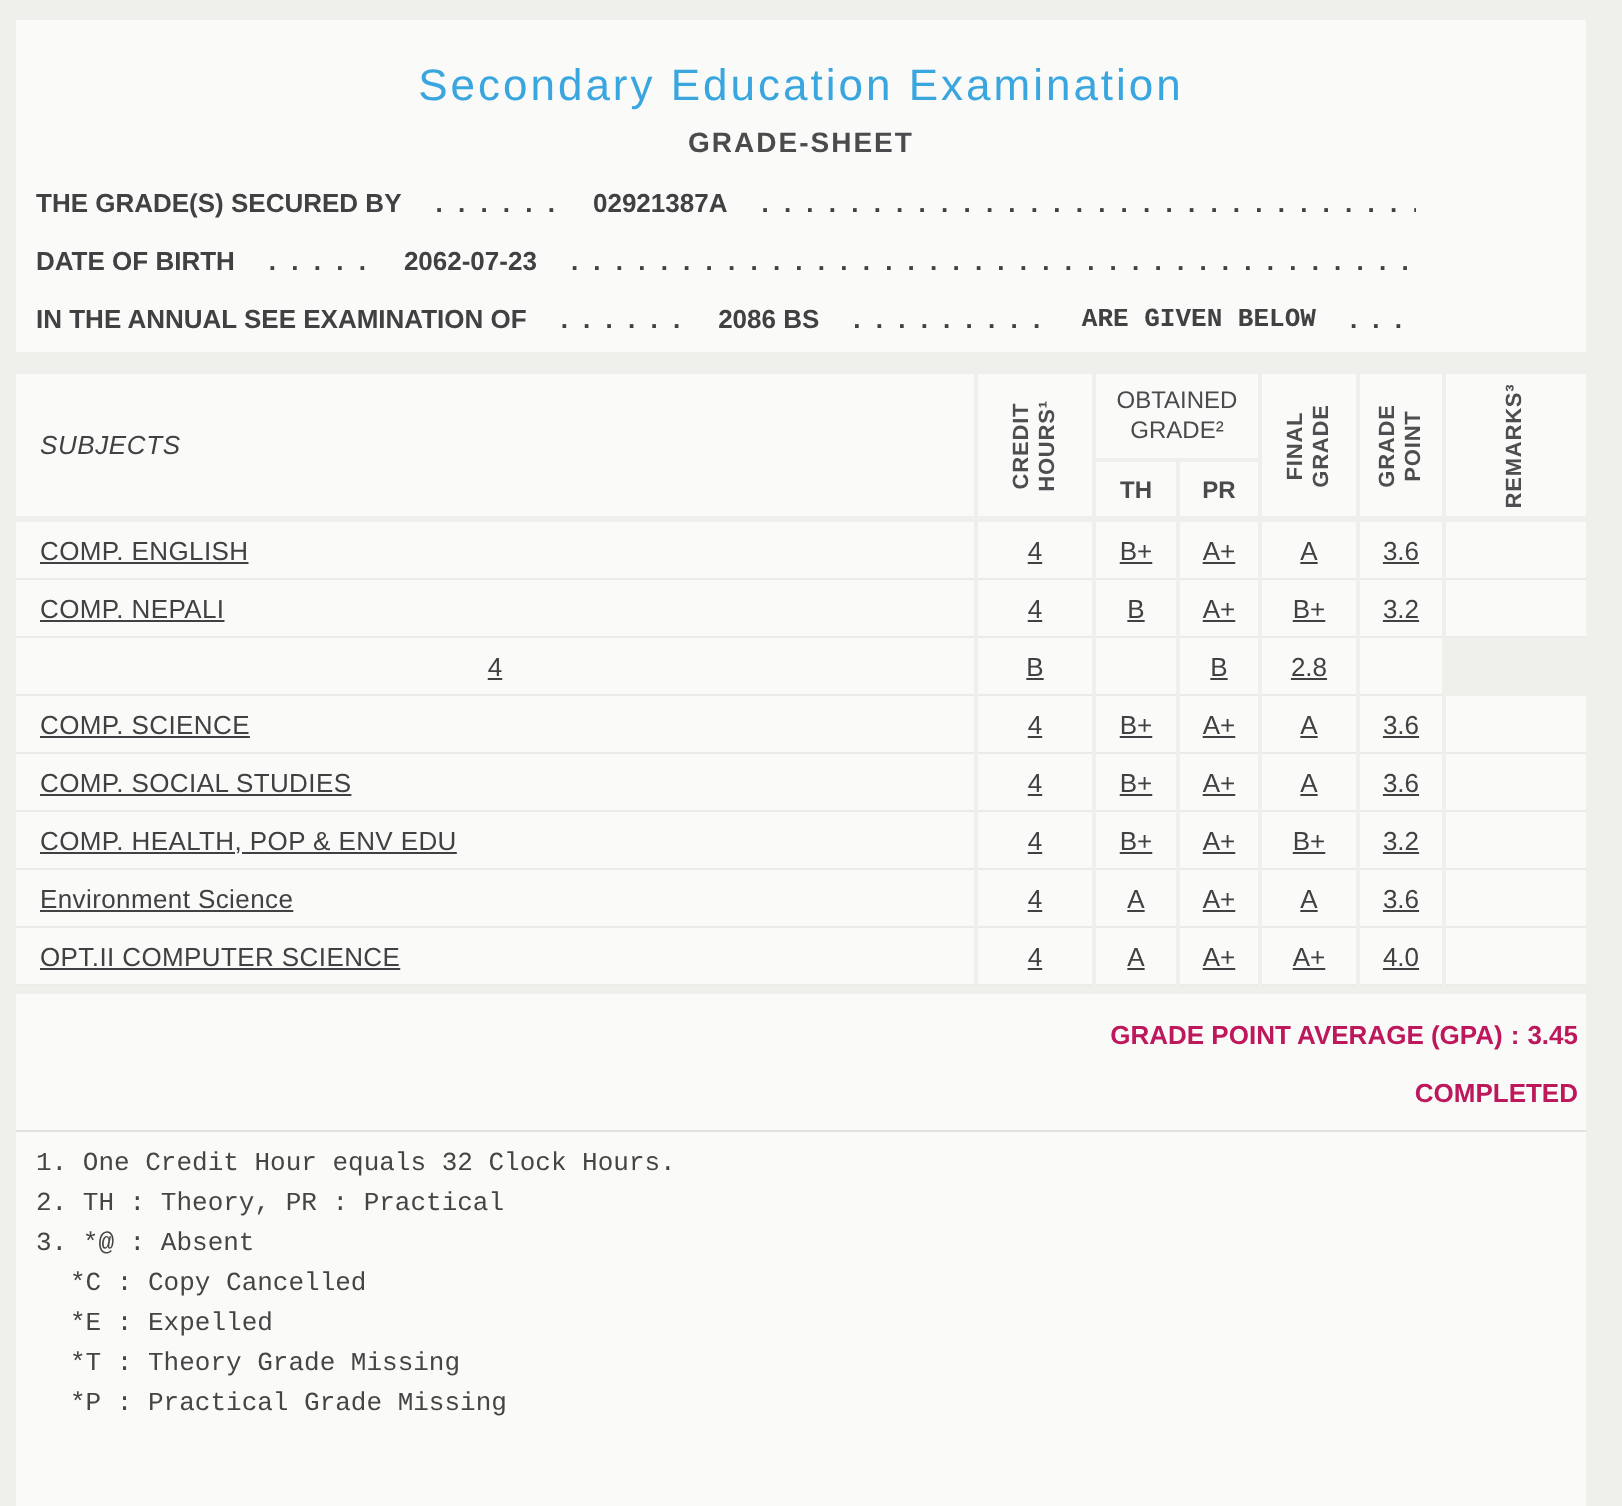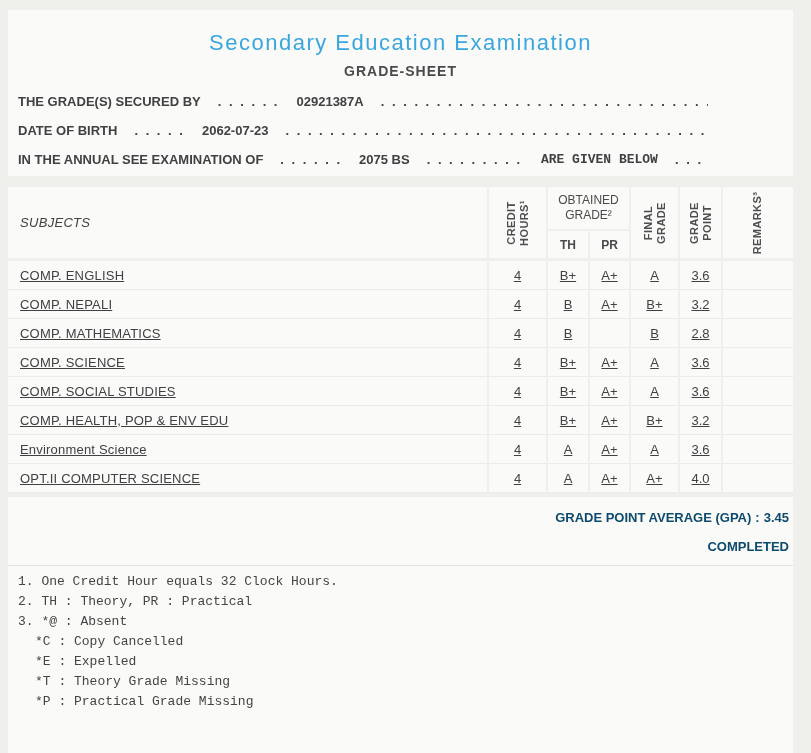--- a/index.html
+++ b/index.html
@@ -154,21 +154,21 @@
     letter-spacing: 0.2px;
   }
 
   
   .sec-gpa {
     flex: 0 0 68px;
     padding: 13px 4px 0 0;
     text-align: right;
     font-size: 13px;
     font-weight: 700;
-    color: #0c4a6e;
+    color: #be185d;
   }
   .gpa-line { line-height: 16px; }
   .sep { margin: 0 4px; }
   .status-line { margin-top: 13px; line-height: 16px; }
   .rule { flex: 0 0 1px; background: #e2e2df; }
 
   
   .sec-notes { flex: 1 1 auto; padding: 6px 0 0 10px; font-family: Liberation Mono, monospace; }
   .note {
     font-size: 13px;
@@ -196,21 +196,21 @@
         </div>
         <div class="info-line">
           <span>DATE OF BIRTH</span>
           <span class="dots">. . . . .</span>
           <span>2062-07-23</span>
           <span class="dots-fill">. . . . . . . . . . . . . . . . . . . . . . . . . . . . . . . . . . . . . . . . . . . . . . . . . .</span>
         </div>
         <div class="info-line">
           <span>IN THE ANNUAL SEE EXAMINATION OF</span>
           <span class="dots">. . . . . .</span>
-          <span>2075 BS</span>
+          <span>2086 BS</span>
           <span class="dots-fill">. . . . . . . . . . . . . . . . . . . . . . . . . . . . . . . . . . . . . . . . . . . . . . . . . .</span>
           <span class="info-suffix">ARE GIVEN BELOW</span>
           <span class="dots">. . .</span>
         </div>
       </div>
     </div>
 
     <div class="gapstrip" style="height:11px"></div>
 
     <div class="sec-table">
@@ -251,21 +251,20 @@
       <div class="trow">
         <div class="subject-cell">COMP. NEPALI</div>
         <div>4</div>
         <div>B</div>
         <div>A+</div>
         <div>B+</div>
         <div>3.2</div>
         <div></div>
       </div>
       <div class="trow">
-        <div class="subject-cell">COMP. MATHEMATICS</div>
         <div>4</div>
         <div>B</div>
         <div></div>
         <div>B</div>
         <div>2.8</div>
         <div></div>
       </div>
       <div class="trow">
         <div class="subject-cell">COMP. SCIENCE</div>
         <div>4</div>

